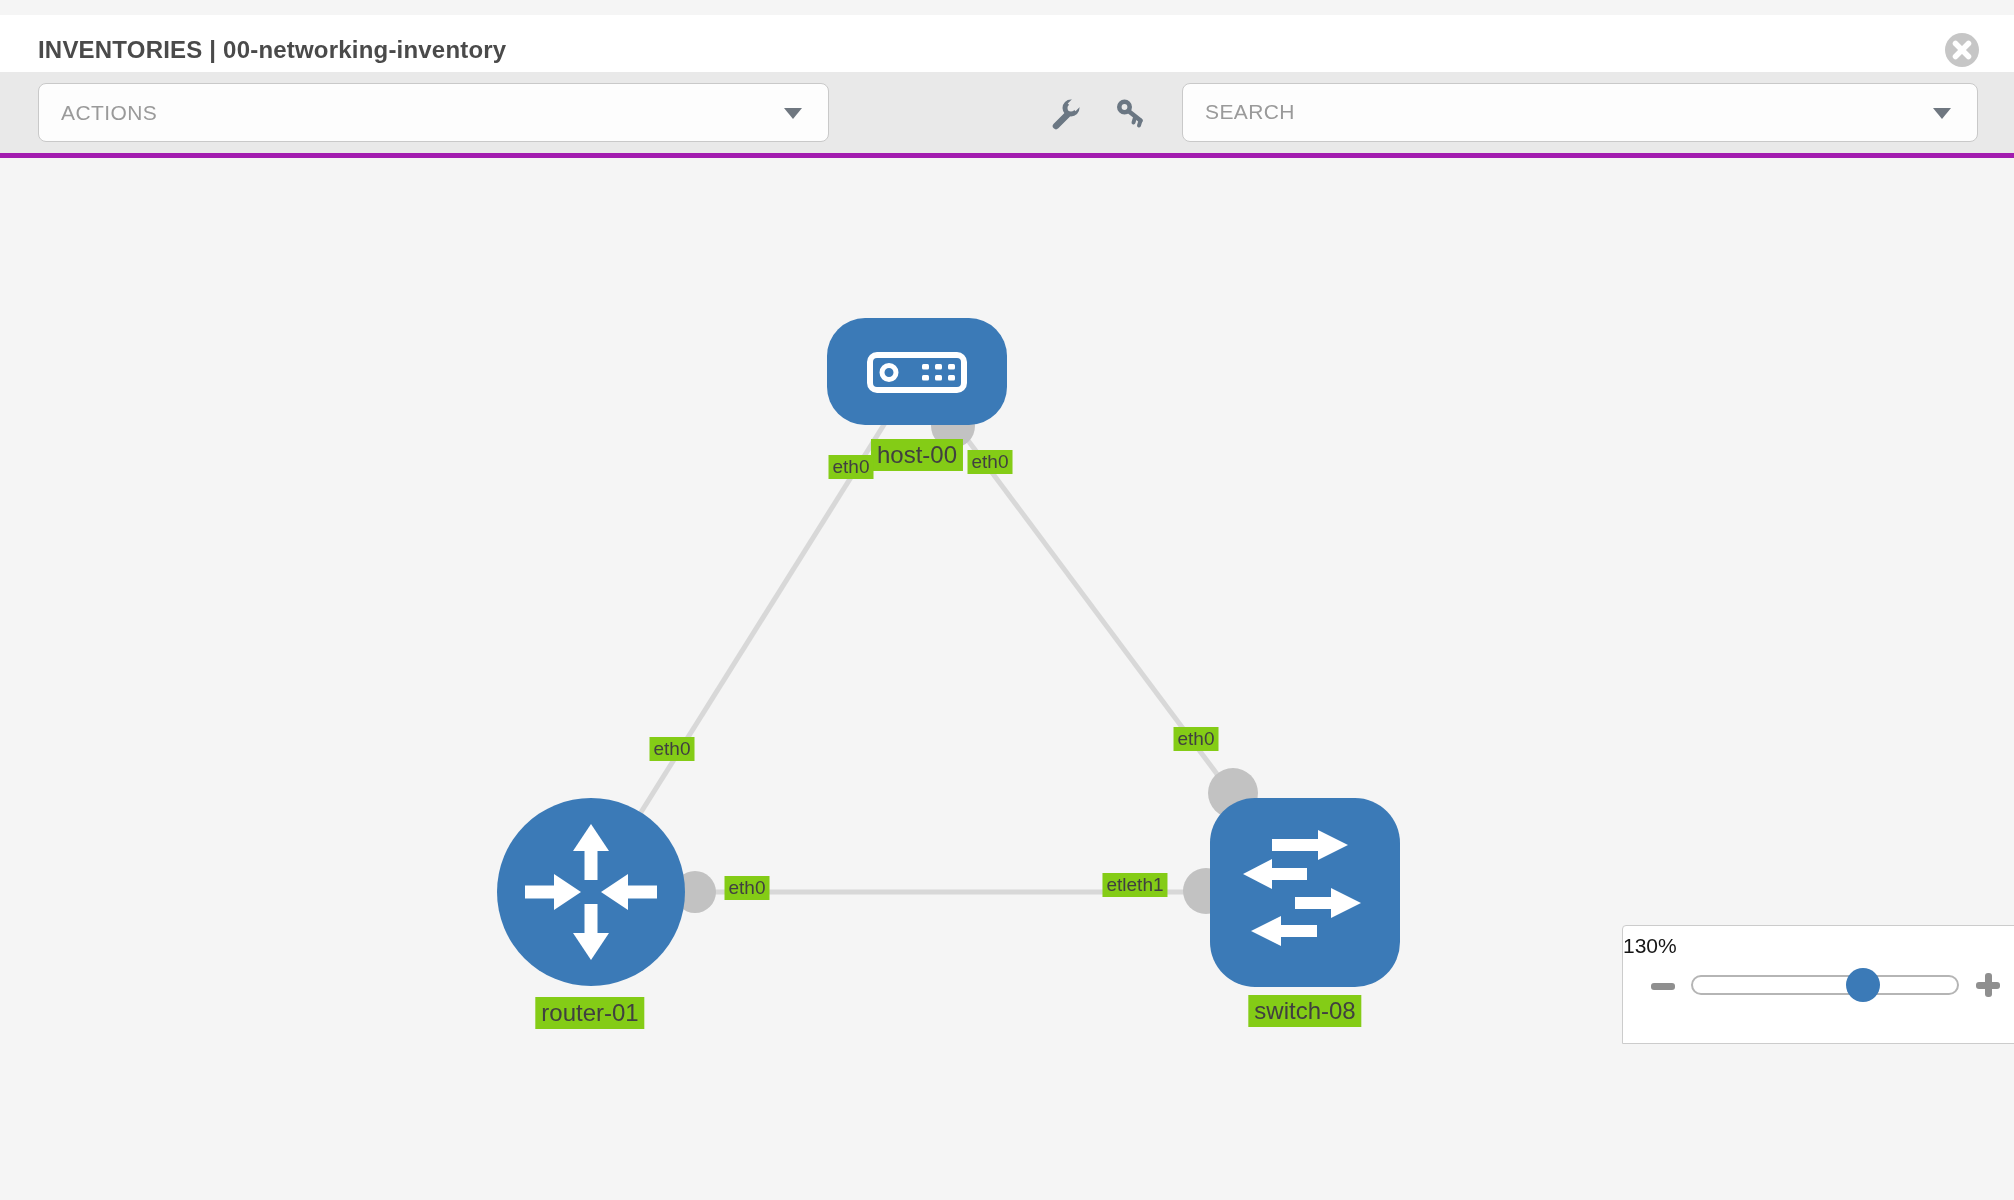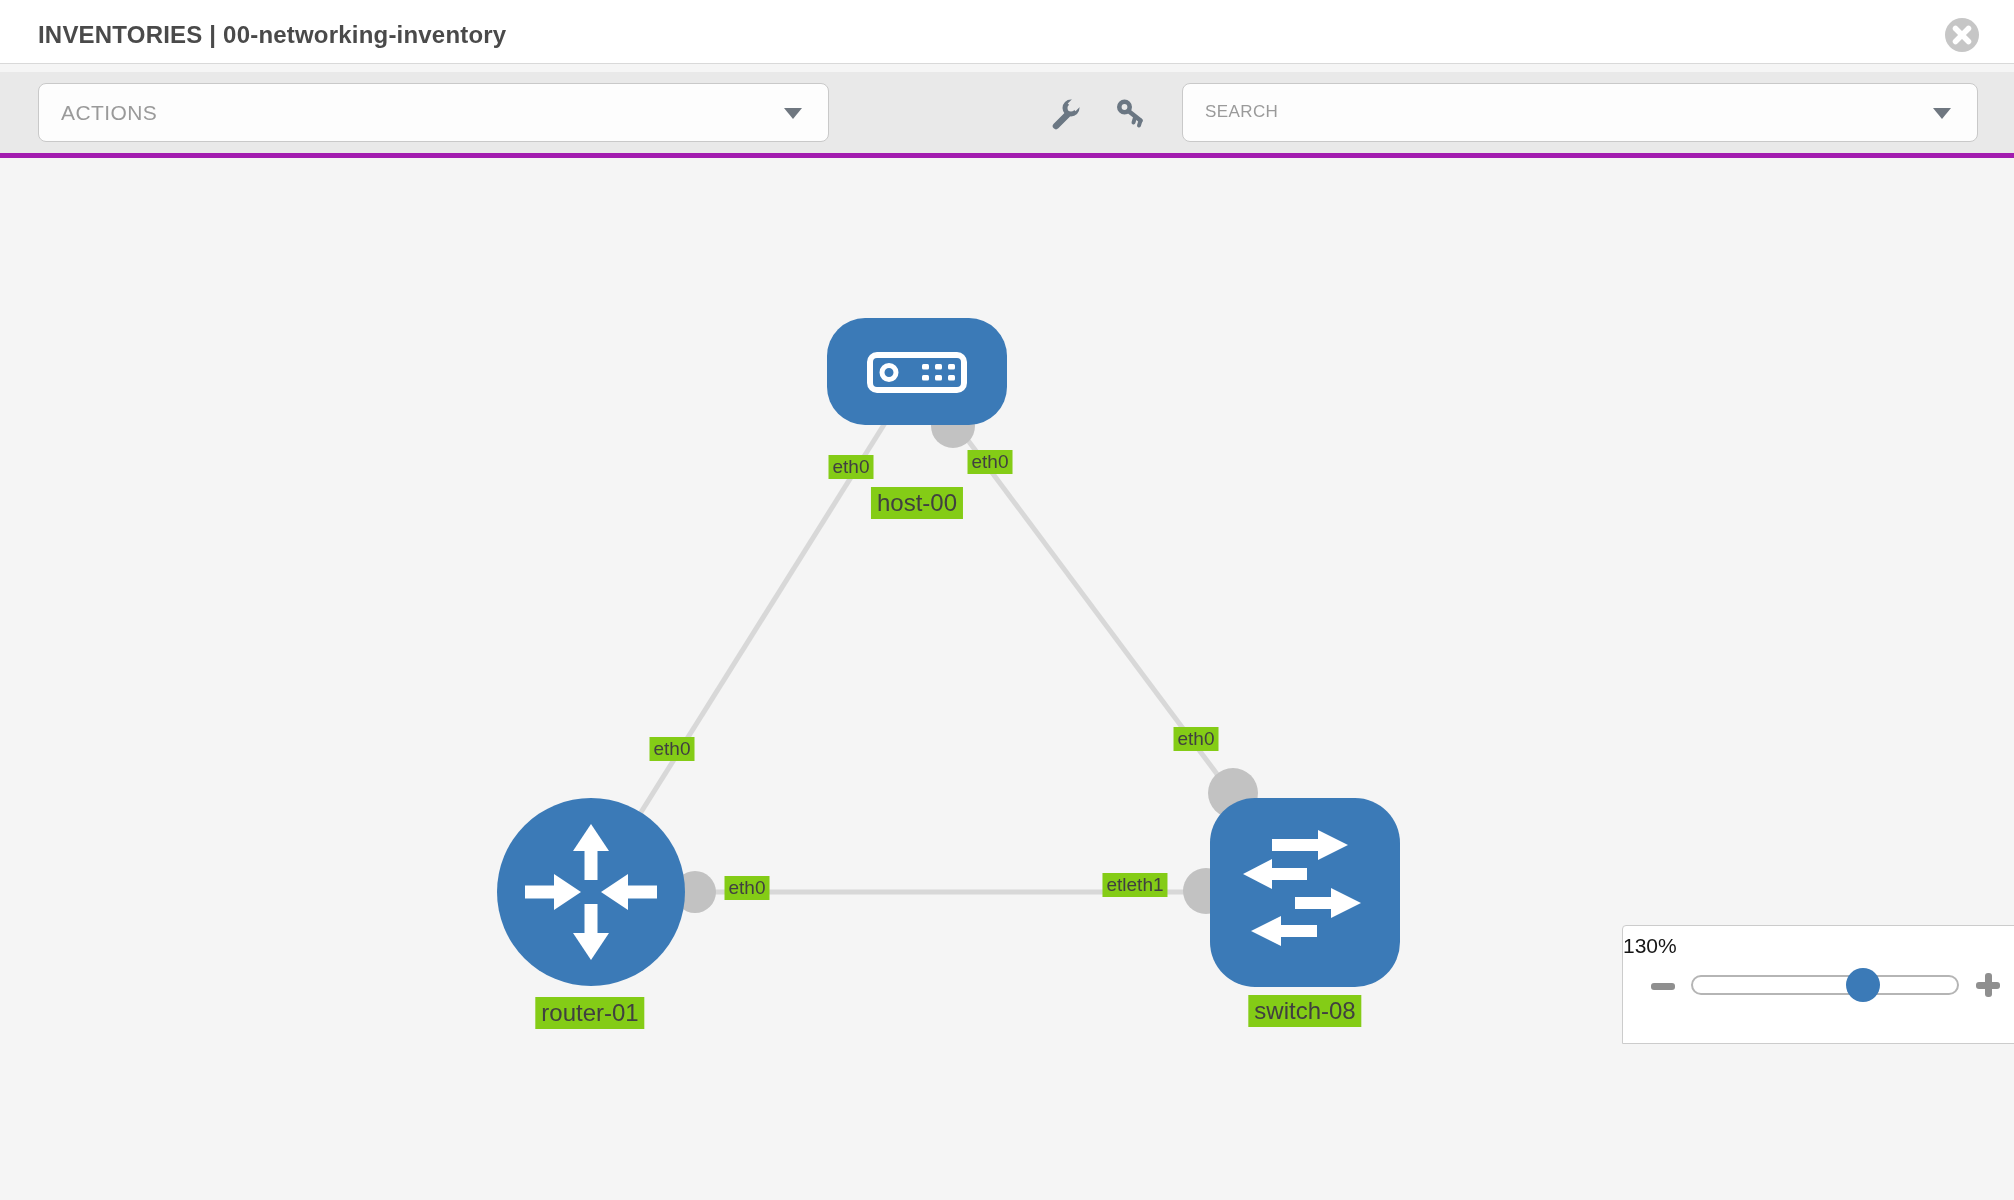--- a/index.html
+++ b/index.html
@@ -4,21 +4,21 @@
 <style>
   html,body{margin:0;padding:0;}
   body{
     width:2014px;height:1200px;position:relative;overflow:hidden;
     background:#f5f5f5;
     font-family:"Liberation Sans","DejaVu Sans",sans-serif;
     -webkit-font-smoothing:antialiased;
   }
   
   .header{
-    position:absolute;top:0;left:0;width:100%;height:64px;
+    position:absolute;top:15px;left:0;width:100%;height:64px;
     background:#ffffff;border-bottom:1px solid #d9d9d9;box-sizing:border-box;
   }
   .page-title{
     position:absolute;left:38px;top:0;height:70px;line-height:70px;
     font-size:24px;font-weight:bold;color:#4a4a4a;letter-spacing:.2px;
     white-space:nowrap;
   }
   .close-btn{
     position:absolute;right:34px;top:17px;width:36px;height:36px;cursor:pointer;
   }
@@ -37,21 +37,21 @@
     font-size:21px;color:#9a9a9a;letter-spacing:.4px;
   }
   .caret{
     position:absolute;right:26px;top:24px;width:0;height:0;
     border-left:9px solid transparent;border-right:9px solid transparent;
     border-top:11px solid #6f7780;
   }
   .tool-btn{position:absolute;top:25px;width:34px;height:34px;cursor:pointer;}
   .search-input{
     position:absolute;left:0;top:0;width:88%;height:55px;border:none;outline:none;
-    background:transparent;font-family:inherit;font-size:17px;color:#6a6a6a;
+    background:transparent;font-family:inherit;font-size:21px;color:#6a6a6a;
     padding:0 0 0 22px;letter-spacing:.4px;
   }
   .search-input::placeholder{color:#9a9a9a;opacity:1;}
   
   .canvas{
     position:absolute;top:158px;left:0;width:2014px;height:1042px;
     background:#f5f5f5;
   }
   .canvas svg{position:absolute;top:0;left:0;}
   .nlabel{
@@ -183,21 +183,21 @@
         <line x1="1307" y1="716" x2="1270" y2="716" stroke-width="12"></line>
         <polygon points="1272,701 1272,731 1243,716" stroke="none"></polygon>
         <line x1="1295" y1="745" x2="1333" y2="745" stroke-width="12"></line>
         <polygon points="1331,730 1331,760 1361,745" stroke="none"></polygon>
         <line x1="1317" y1="773" x2="1279" y2="773" stroke-width="12"></line>
         <polygon points="1281,758 1281,788 1251,773" stroke="none"></polygon>
       </g>
     </g>
   </svg>
 
-  <div class="nlabel node-label" style="left:917px;top:297px;margin-top:48px;">host-00</div>
+  <div class="nlabel node-label" style="left:917px;top:297px;">host-00</div>
   <div class="nlabel node-label" style="left:590px;top:855px;">router-01</div>
   <div class="nlabel node-label" style="left:1305px;top:853px;">switch-08</div>
 
   <div class="nlabel iface-label" style="left:851px;top:309px;">eth0</div>
   <div class="nlabel iface-label" style="left:990px;top:304px;">eth0</div>
   <div class="nlabel iface-label" style="left:672px;top:591px;">eth0</div>
   <div class="nlabel iface-label" style="left:747px;top:730px;">eth0</div>
   <div class="nlabel iface-label" style="left:1196px;top:581px;">eth0</div>
   <div class="nlabel iface-label" style="left:1135px;top:727px;">etleth1</div>
 </div>

